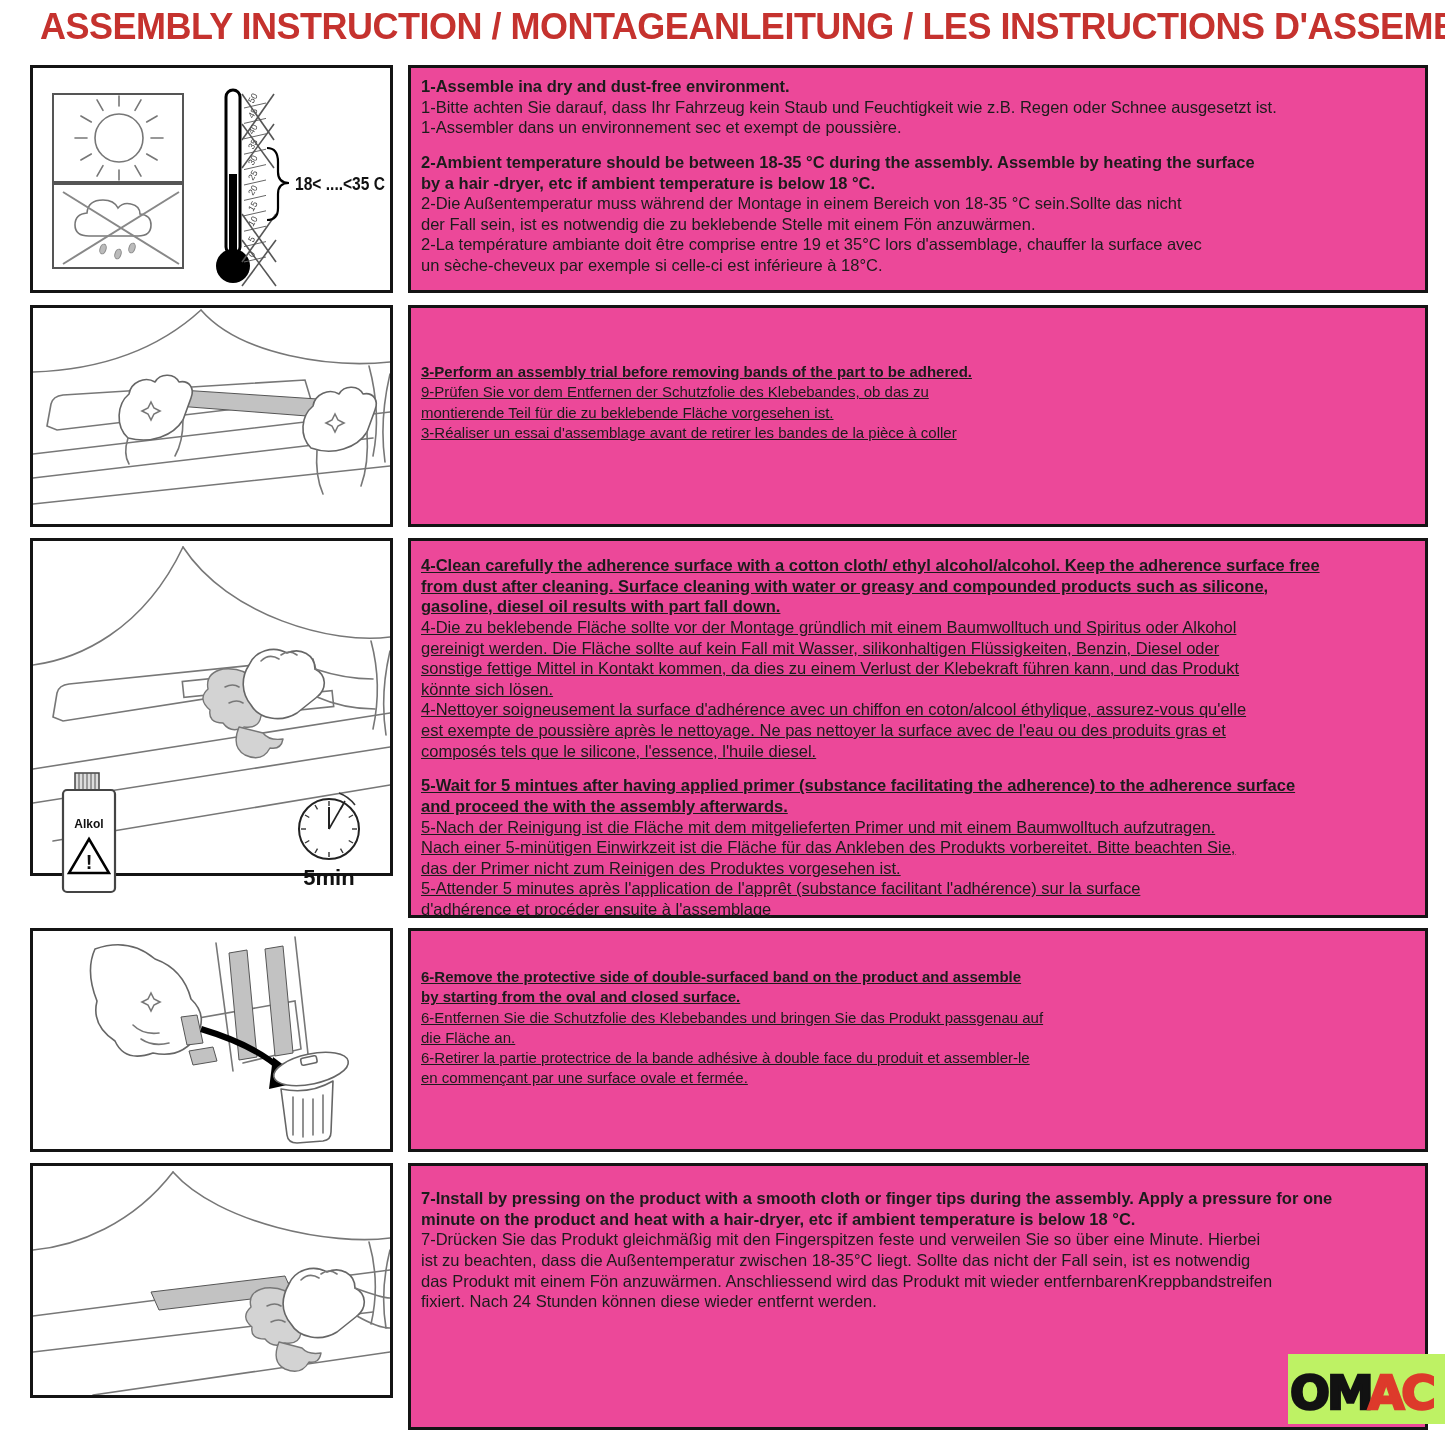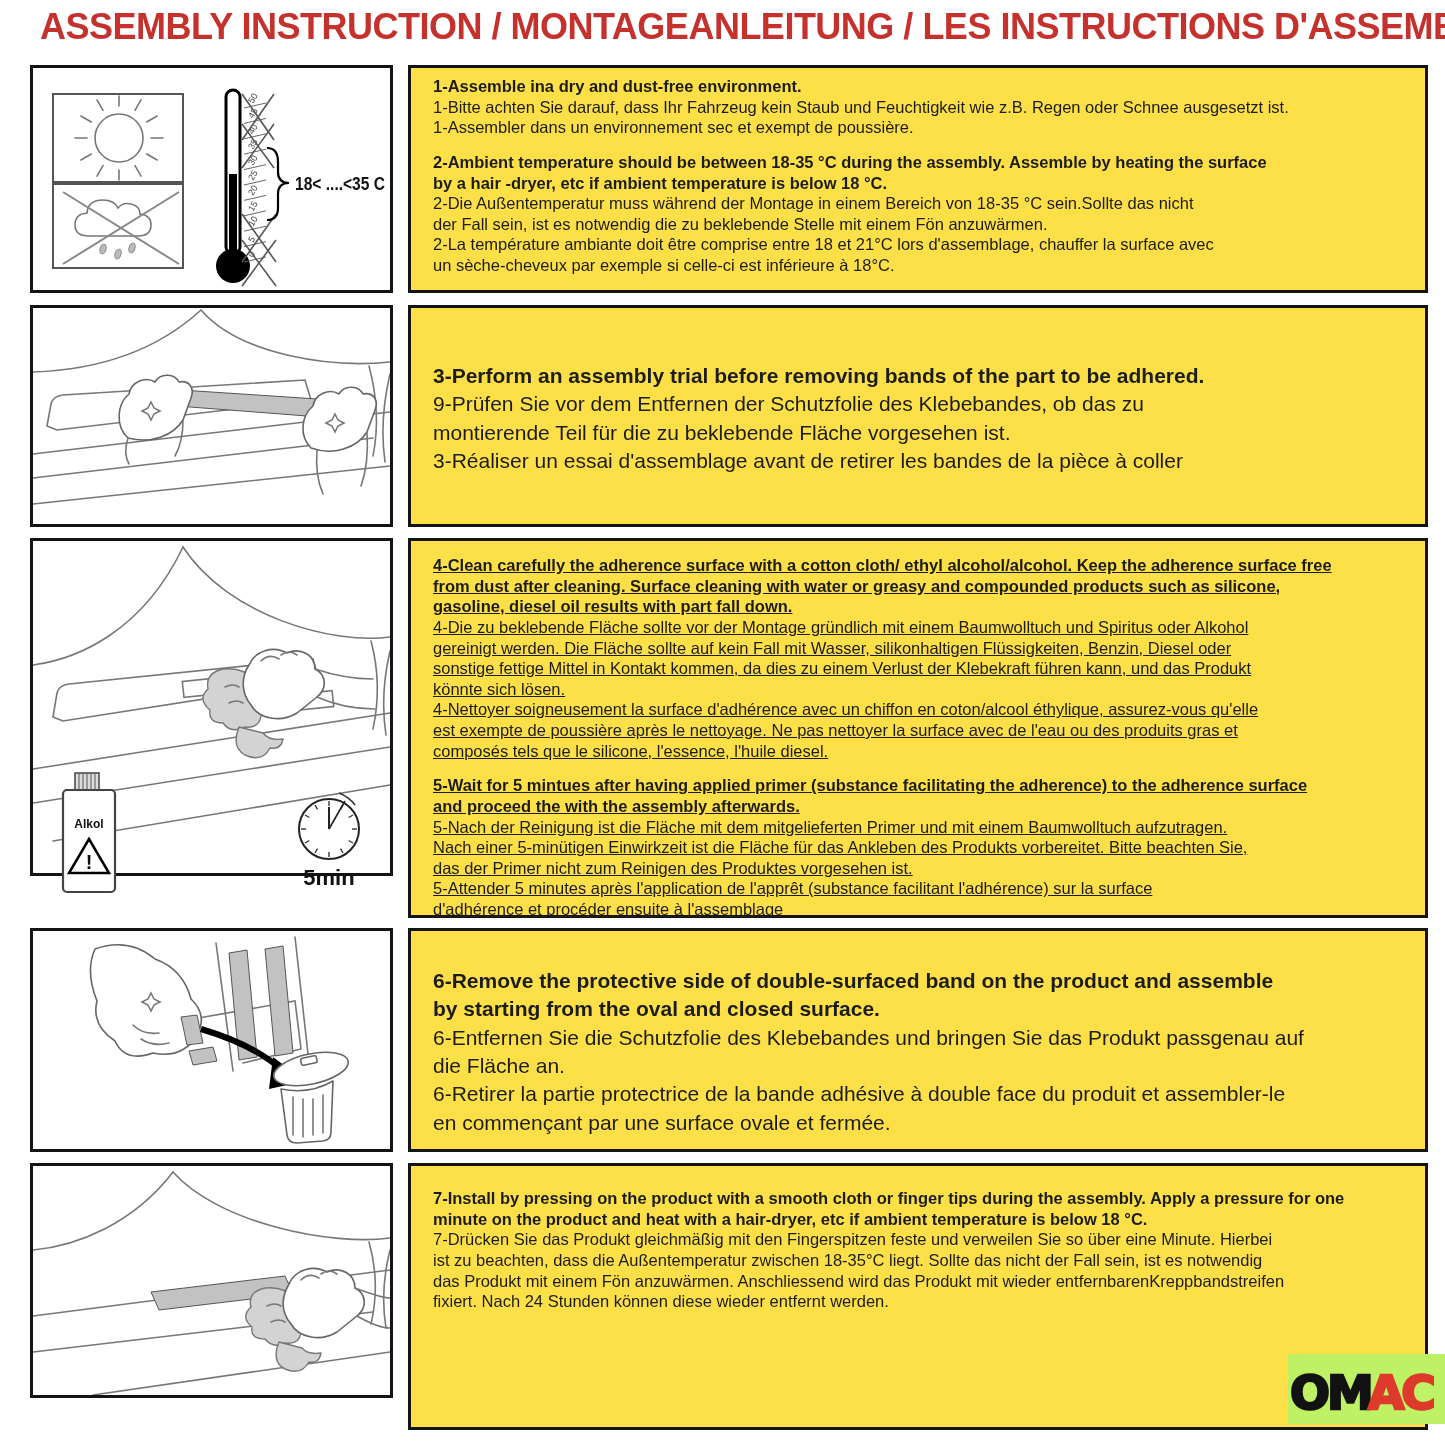--- a/index.html
+++ b/index.html
@@ -3,25 +3,25 @@
 <meta charset="utf-8">
 <style>
   html,body{margin:0;padding:0;background:#fff;}
   body{width:1445px;height:1445px;position:relative;overflow:hidden;
        font-family:"Liberation Sans", sans-serif;color:#1c1c1c;}
   .title{position:absolute;left:40px;top:6px;font-size:36px;font-weight:bold;
          letter-spacing:-0.5px;color:var(--red,#c5322e);white-space:nowrap;}
   .illus{position:absolute;left:30px;width:363px;border:3px solid var(--border,#111);
          background:#fff;box-sizing:border-box;}
   .textbox{position:absolute;left:408px;width:1020px;border:3px solid var(--border,#111);
-         background:#fde047;box-sizing:border-box;padding:8px 22px;}
+         background:#ec4899;box-sizing:border-box;padding:8px 10px;}
   .textbox p{margin:0;font-size:16.5px;line-height:1.25;white-space:pre-line;}
   .textbox p.b{font-weight:bold;}
   .textbox p.gap{margin-top:14px;}
-  .t-big p{font-size:21px;line-height:1.35;}
+  .t-big p{font-size:15px;line-height:1.35;text-decoration:underline;}
   svg{display:block;}
   .lineart{stroke:#777;stroke-width:1.6;fill:none;stroke-linecap:round;}
   .lineart2{stroke:#666;stroke-width:1.6;fill:#fff;stroke-linejoin:round;}
   .grayfill{fill:#c2c2c2;stroke:#555;stroke-width:1;}
   .cloth{fill:#d3d3d3;stroke:#777;stroke-width:1.4;stroke-linejoin:round;}
   .logo{position:absolute;left:1288px;top:1354px;width:157px;height:70px;background:#bef264;}
   .logo text{font-family:"DejaVu Sans", sans-serif;font-weight:bold;letter-spacing:-3px;}
   .logo .lb{fill:#121212;stroke:#121212;stroke-width:2.5;}
   .logo .lr{fill:var(--logo-red,#dd3a2b);stroke:var(--logo-red,#dd3a2b);stroke-width:2.5;}
   .thermo-num{font-size:9px;fill:#444;}
@@ -109,21 +109,21 @@
   </svg>
 </div>
 <div class="textbox" style="top:65px;height:228px;">
   <p class="b">1-Assemble ina dry and dust-free environment.</p>
   <p>1-Bitte achten Sie darauf, dass Ihr Fahrzeug kein Staub und Feuchtigkeit wie z.B. Regen oder Schnee ausgesetzt ist.</p>
   <p>1-Assembler dans un environnement sec et exempt de poussière.</p>
   <p class="b gap">2-Ambient temperature should be between 18-35 °C  during the assembly. Assemble by heating the surface
 by a hair -dryer, etc if ambient temperature is below 18 °C.</p>
   <p>2-Die Außentemperatur muss während der Montage in einem Bereich von 18-35 °C  sein.Sollte das nicht
 der Fall sein, ist es notwendig die zu beklebende Stelle mit einem Fön anzuwärmen.</p>
-  <p>2-La température ambiante doit être comprise entre 18 et 21°C lors d'assemblage, chauffer la surface avec
+  <p>2-La température ambiante doit être comprise entre 19 et 35°C lors d'assemblage, chauffer la surface avec
 un sèche-cheveux par exemple si celle-ci est inférieure à 18°C.</p>
 </div>
 
 <div class="illus" style="top:305px;height:222px;">
   <svg width="357" height="216" viewBox="0 0 357 216">
     <g class="lineart">
       <path d="M 168,2 C 120,46 60,62 0,64"></path>
       <path d="M 168,2 C 208,48 300,60 357,54"></path>
       <path d="M 336,58 C 344,88 346,118 340,148"></path>
       <path d="M 357,66 C 350,96 348,126 352,154"></path>

